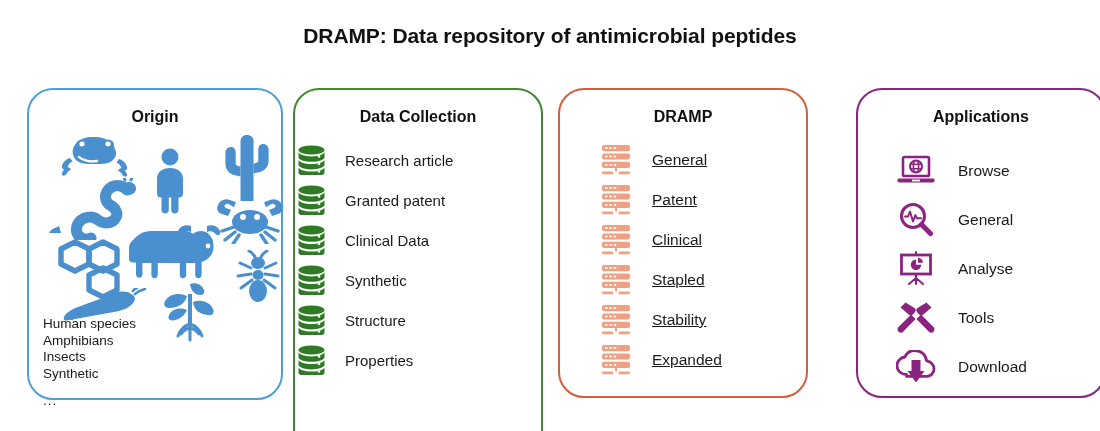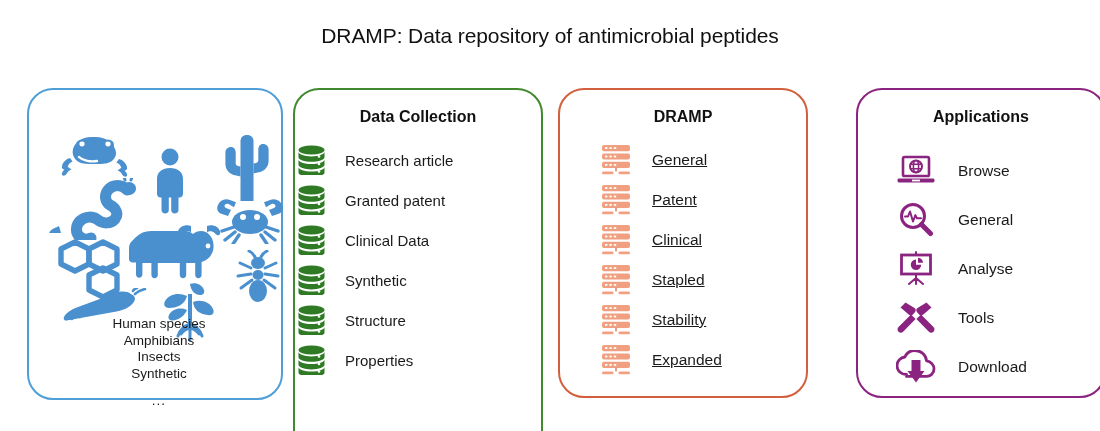--- a/index.html
+++ b/index.html
@@ -6,21 +6,21 @@
   body{
     width:1100px;height:431px;
     background:#ffffff;
     font-family:"Liberation Sans","DejaVu Sans",sans-serif;
     overflow:hidden;
     position:relative;
   }
   #figure-title{
     position:absolute;left:0;top:24px;width:1100px;
     text-align:center;
-    font-size:21px;font-weight:normal;color:#111111;
+    font-size:21px;font-weight:bold;color:#111111;
     letter-spacing:-0.1px;
   }
   .panel{
     position:absolute;
     top:88px;height:312px;
     border:2px solid #888;
     border-radius:26px;
     background:#ffffff;
     box-sizing:border-box;
   }
@@ -34,22 +34,21 @@
   #panel-collection  {left:293px;width:250px; border-color:#41892f; height:383px;}
   #panel-dramp       {left:558px;width:250px; border-color:#d2603e; height:310px;}
   #panel-applications{left:822px;width:250px; border-color:#8b2480; height:310px;margin-left:34px;}
 
   
   #origin-icons{
     position:absolute;left:0;top:40px;width:100%;height:200px;
   }
   #origin-icons svg{position:absolute;display:block;}
   #origin-list{
-    position:absolute;left:4px;top:226px;width:100%;
-    text-align:center;
+    position:absolute;left:14px;top:226px;width:100%;
     font-size:13.5px;color:#1a1a1a;line-height:16.5px;
   }
   #origin-list div{white-space:nowrap;}
   #origin-ellipsis{margin-top:11px;font-size:13.5px;letter-spacing:1px;}
 
   
   .rows{position:absolute;left:0;top:50px;width:100%;}
   .row{
     display:flex;align-items:center;
     height:40px;
@@ -70,20 +69,21 @@
   #panel-applications .row{height:49px;padding-left:38px;}
   #panel-applications .row .ico{width:40px;height:40px;flex:0 0 40px;}
   #panel-applications .row .lbl{margin-left:22px;font-size:15.5px;}
 </style>
 </head>
 <body>
 
 <div id="figure-title">DRAMP: Data repository of antimicrobial peptides</div>
 
 <div class="panel" id="panel-origin">
+  <div class="panel-title">Origin</div>
 
   <div id="origin-icons">
 
     <svg style="left:32px;top:4px;" width="72" height="44" viewBox="0 0 72 44">
       <path fill="#4a90ce" d="M30 3c-9 0-16 5-18 12-1 4 0 8 3 11 3 3 8 4 13 4h10c6 0 11-1 14-4 3-3 4-7 2-11C52 8 44 3 35 3h-5z
         M9 24c-4 1-7 4-8 8-.5 2.5 1 4 3 3.5 1.6-.4 2.4-2 3-3.6.8-2.2 2.4-3.7 4.6-4.4l-2.6-3.5z
         M7 33c-3 1.5-5 3.5-6 6-.6 1.7 .6 3 2.3 2.6 1.4-.3 2.2-1.6 3-2.9 1-1.6 2.4-2.6 4.2-3.1L7 33z
         M58 25c4 1 7 4 8 8 .5 2.5-1 4-3 3.5-1.6-.4-2.4-2-3-3.6-.8-2.2-2.4-3.7-4.6-4.4l2.6-3.5z
         M60 34c3 1.5 5 3.5 6 6 .6 1.7-.6 3-2.3 2.6-1.4-.3-2.2-1.6-3-2.9-1-1.6-2.4-2.6-4.2-3.1l3.5-2.6z"></path>
       <ellipse cx="21" cy="11" rx="6" ry="5.5" fill="#4a90ce"></ellipse>

